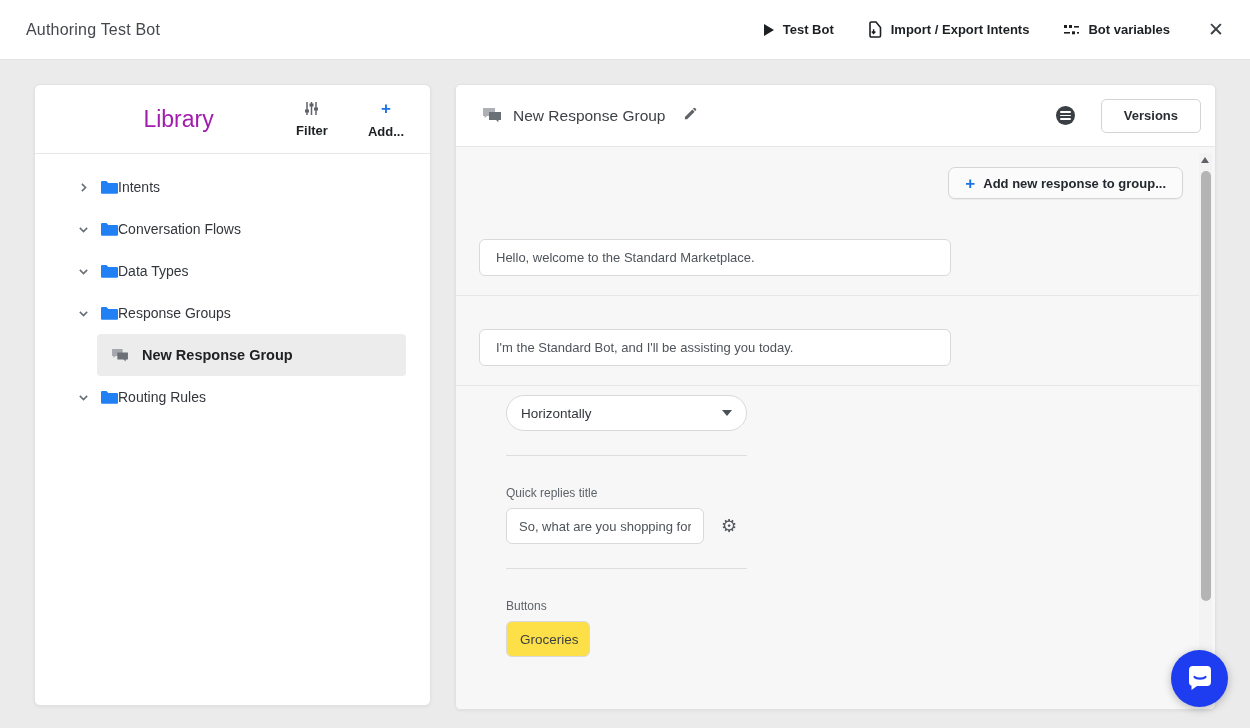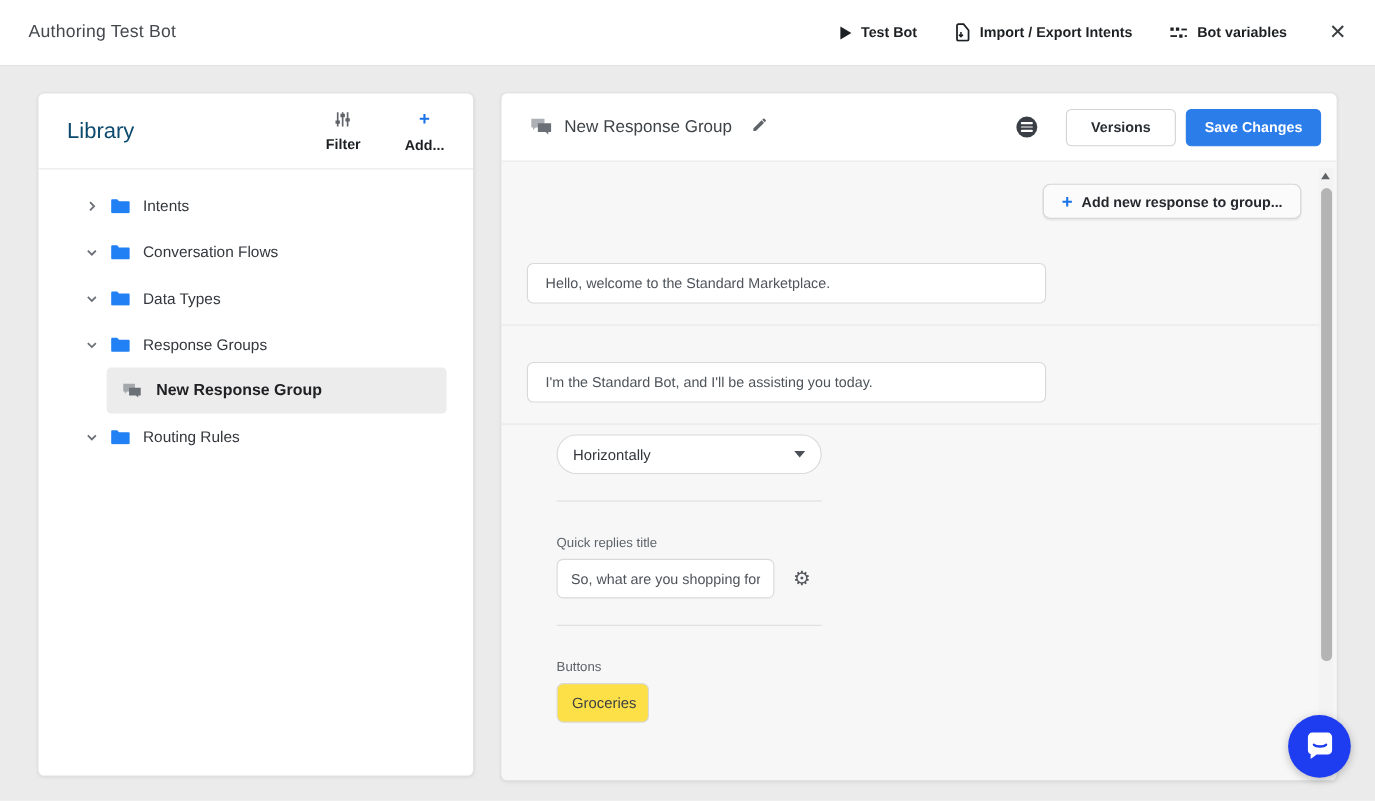--- a/index.html
+++ b/index.html
@@ -30,33 +30,33 @@
     border-radius:6px; box-shadow:0 1px 3px rgba(0,0,0,.06);
   }
   .left-panel  { left:34px;  top:84px; width:397px; height:622px; }
   .right-panel { left:455px; top:84px; width:761px; height:626px; overflow:hidden; }
 
   
   .lib-header {
     height:69px; display:flex; align-items:center;
     padding:0 26px; border-bottom:1px solid #e7e7e7;
   }
-  .lib-title { font-size:20px; color:#0c4a6e; flex:1; }
+  .lib-title { font-size:23px; color:#a21caf; flex:1;text-align:center; }
   .lib-filter, .lib-add { display:flex; align-items:center; gap:7px; cursor:pointer;flex-direction:column; }
   .lib-filter { margin-right:40px; }
   .lib-filter .lbl, .lib-add .lbl { font-size:13px; font-weight:bold; color:#1d2023; }
   .plus { color:#1a73e8; font-size:17px; font-weight:bold; line-height:1; }
 
   .tree { padding-top:12px; }
   .tree-row {
     height:42px; display:flex; align-items:center; cursor:pointer;
     padding-left:42px; font-size:14px; color:#33373c;
   }
   .tree-row .chev { width:14px; margin-right:10px; color:#6a7076; display:flex; }
-  .tree-row .lbl { margin-left:12px; }
+  .tree-row .lbl { }
   .tree-sel {
     margin:0 24px 0 62px; height:42px; background:#ececec; border-radius:4px;
     display:flex; align-items:center; padding-left:14px; cursor:pointer;
   }
   .tree-sel .lbl { margin-left:13px; font-size:14.5px; font-weight:bold; color:#202124; }
 
   
   .ed-header {
     height:62px; background:#fff; border-bottom:1px solid #e7e7e7;
     display:flex; align-items:center; padding:0 14px 0 26px; position:relative; z-index:2;
@@ -288,21 +288,20 @@
             <path d="M2 11.6V14h2.4l8-8L10 3.6zM13.9 4.5a.9.9 0 0 0 0-1.3L12.8 2.1a.9.9 0 0 0-1.3 0l-.9.9 2.4 2.4z"></path>
           </svg>
       </span>
     </div>
     <span class="circle-menu">
         <span></span>
         <span></span>
         <span></span>
       </span>
     <button class="btn-versions">Versions</button>
-    <button class="btn-save">Save Changes</button>
   </div>
 
   <div class="ed-body">
     <div class="scroll-content">
       <div class="add-row">
         <button class="btn-add">
           <span class="plus">+</span>
           <span>Add new response to group...</span>
         </button>
       </div>

